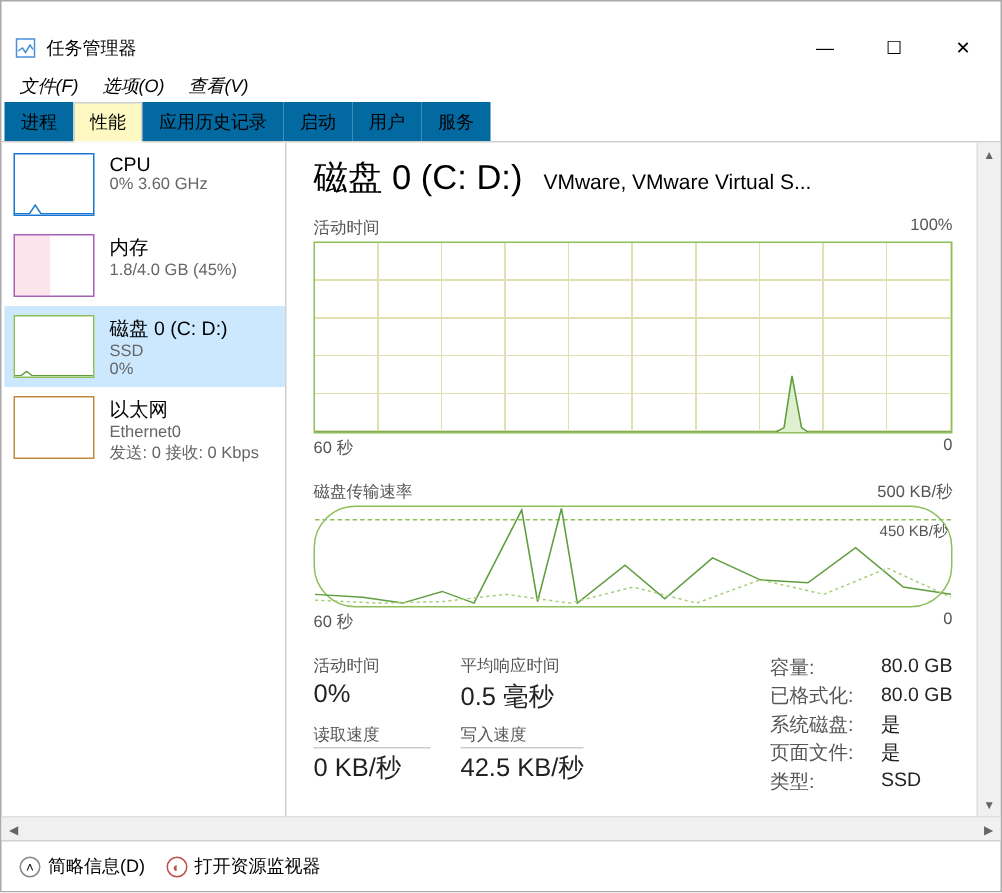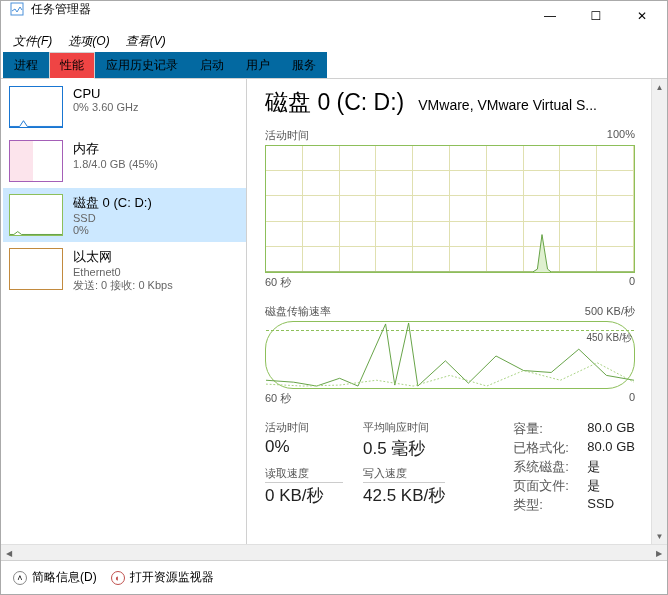--- a/index.html
+++ b/index.html
@@ -1,29 +1,29 @@
 <!DOCTYPE html>
 <html><head>
 <meta charset="utf-8">
 <style>
 * { margin: 0; padding: 0; box-sizing: border-box; }
 body { font-family: "Microsoft YaHei", "Segoe UI", sans-serif; font-size: 12px; background: #fff; color: #000; overflow: hidden; }
 .window { width: 668px; height: 595px; border: 1px solid #aaa; display: flex; flex-direction: column; background: #fff; }
-.titlebar { height: 30px; display: flex; align-items: flex-start; padding: 0 2px 0 8px; }
+.titlebar { height: 30px; display: flex; align-items: center; padding: 0 2px 0 8px; margin-top: 16px; }
 .titlebar-icon { width: 16px; height: 16px; margin-right: 6px; display: inline-flex; }
 .title { flex: 1; font-size: 12px; }
 .win-controls { display: flex; }
 .win-btn { width: 46px; height: 30px; display: flex; align-items: center; justify-content: center; cursor: default; }
 .menubar { height: 22px; display: flex; padding: 0 4px; font-size: 12px; font-style: italic; }
 .menu-item { padding: 2px 8px; cursor: default; }
 .tabs { height: 26px; display: flex; align-items: flex-end; border-bottom: 1px solid #d0d0d0; padding: 0 2px; }
 .tab { padding: 4px 10px; font-size: 12px; cursor: default; border: 1px solid transparent; border-bottom: none; background: #0369a1; }
-.tab.active { border-color: #d0d0d0; border-bottom: 1px solid #fff; margin-bottom: -1px; background: #ef4444; }
+.tab.active { border-color: #d0d0d0; border-bottom: 1px solid #fff; margin-bottom: -1px; background: #fef9c3; }
 .content { flex: 1; display: flex; overflow: hidden; }
-.sidebar { width: 246px; border-right: 1px solid #d0d0d0; display: flex; flex-direction: column; overflow-y: auto; padding: 1px 0 0 2px; }
+.sidebar { width: 190px; border-right: 1px solid #d0d0d0; display: flex; flex-direction: column; overflow-y: auto; padding: 1px 0 0 2px; }
 .sb-item { display: flex; padding: 6px 8px 6px 6px; cursor: default; }
 .sb-item.selected { background: #cce8ff; }
 .sb-thumb { width: 54px; height: 42px; border: 1px solid #8dbf5a; background: #fff; margin-right: 10px; position: relative; overflow: hidden; flex-shrink: 0; }
 .mem-thumb { background: linear-gradient(to right, #fce4ec 0%, #fce4ec 45%, #fff 45%); border: 1px solid #a45fb7; }
 .sb-text { display: flex; flex-direction: column; justify-content: flex-start; min-width: 0; }
 .sb-title { font-size: 13px; white-space: nowrap; }
 .sb-sub { font-size: 11px; color: #666; white-space: nowrap; }
 .main { flex: 1; padding: 8px 16px 0 18px; display: flex; flex-direction: column; overflow: hidden; }
 .header { display: flex; align-items: baseline; margin-bottom: 10px; gap: 14px; }
 .header-title { font-size: 23px; font-weight: 400; white-space: nowrap; }

